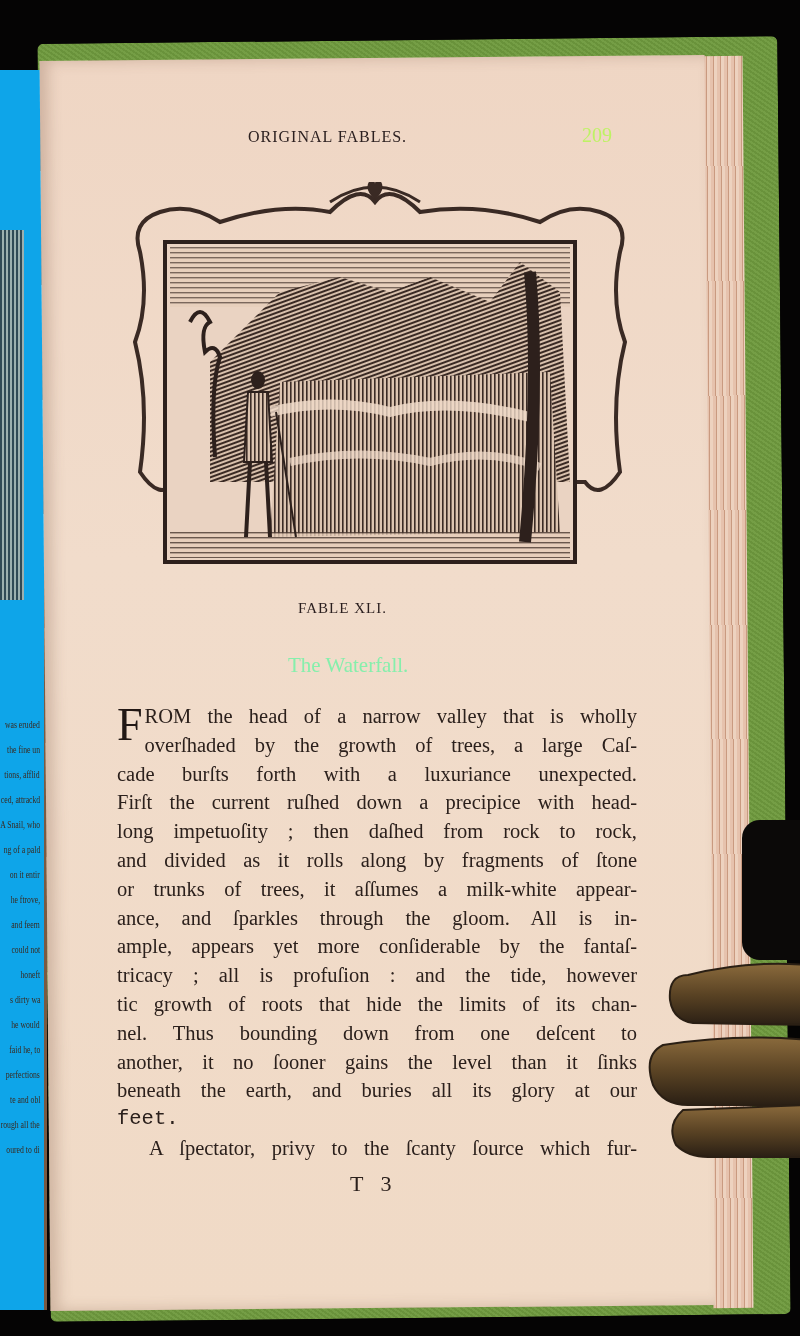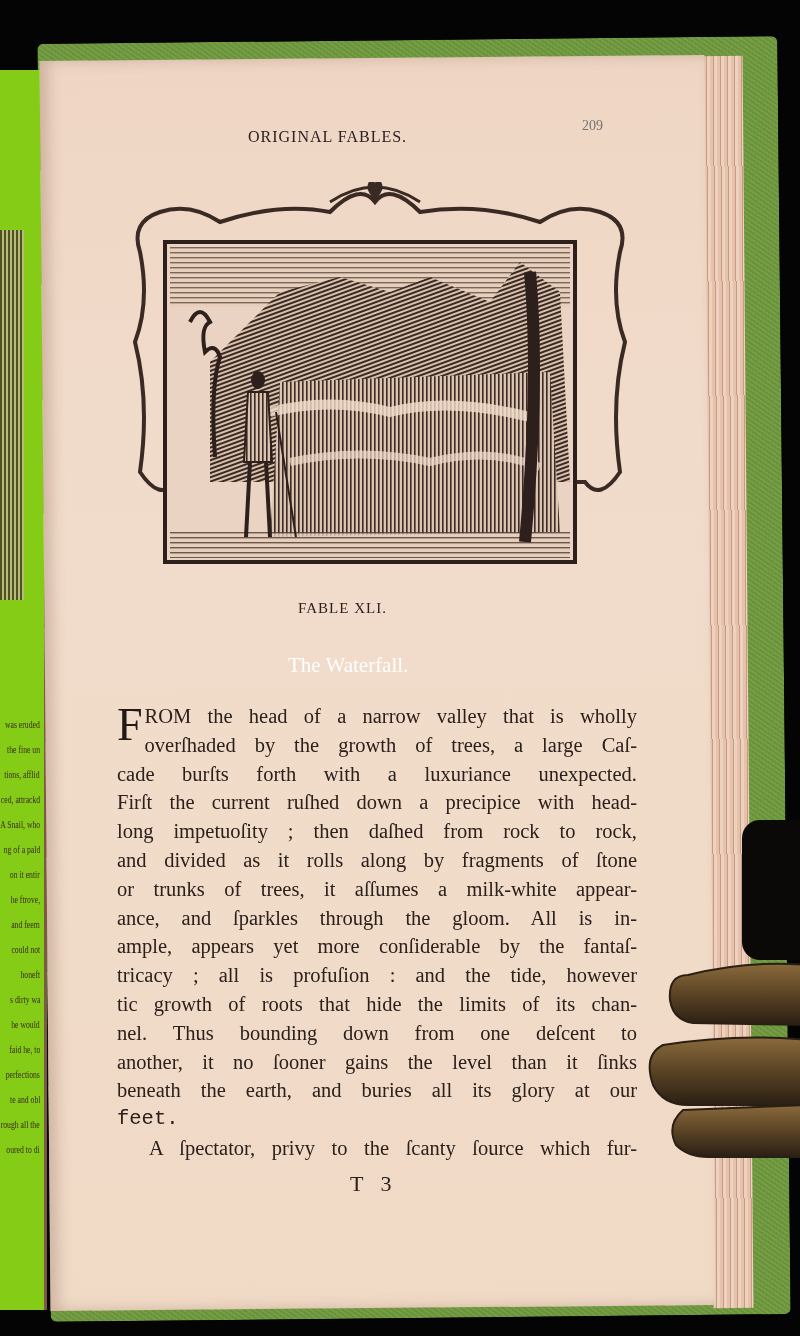--- a/index.html
+++ b/index.html
@@ -9,21 +9,21 @@
   }
   .cover {
     position: absolute; left: 44px; top: 40px; width: 740px; height: 1278px;
     background: #6f9a3e;
     background-image: repeating-linear-gradient(35deg, rgba(255,255,255,0.04) 0 2px, rgba(0,0,0,0.05) 2px 4px);
     border-radius: 6px;
     transform: rotate(-0.6deg);
   }
   .left-page {
     position: absolute; left: 0; top: 70px; width: 44px; height: 1240px;
-    background: #84cc16; border-right: 3px solid #7a5a42; overflow: hidden;
+    background: #0ea5e9; border-right: 3px solid #7a5a42; overflow: hidden;
   }
   .left-page .frag {
     position: absolute; right: 4px; font-size: 11px; color: #3a2a20; white-space: nowrap;
     transform: scaleX(0.7); transform-origin: right center;
   }
   .left-illus {
     position: absolute; left: 0; top: 160px; width: 24px; height: 370px;
     background: repeating-linear-gradient(90deg, #3b2c25 0 2px, #cbb49c 2px 4px);
     opacity: 0.75;
   }
@@ -35,30 +35,30 @@
   }
   .fore-edge {
     position: absolute; left: 708px; top: 56px; width: 40px; height: 1252px;
     background: repeating-linear-gradient(90deg, #e6c2ad 0 3px, #c99a80 3px 4px, #edd2bf 4px 7px);
     transform: rotate(-0.5deg);
   }
   .running-head {
     position: absolute; left: 248px; top: 128px; font-size: 16px; letter-spacing: 1px; color: #2c2020;
   }
   .page-num {
-    position: absolute; left: 582px; top: 118px; font-size: 14px; color: #737373;
+    position: absolute; left: 582px; top: 124px; font-size: 20px; color: #bef264;
   }
   .woodcut {
     position: absolute; left: 130px; top: 182px; width: 500px; height: 395px;
   }
   .fable-num {
     position: absolute; left: 298px; top: 600px; font-size: 15px; letter-spacing: 1px; color: #2a1e1e;
   }
   .fable-title {
-    position: absolute; left: 288px; top: 653px; font-size: 21px; color: #ffffff;
+    position: absolute; left: 288px; top: 653px; font-size: 21px; color: #86efac;
   }
   .body-text {
     position: absolute; left: 117px; top: 702px; width: 520px;
     font-size: 20.5px; line-height: 28.8px; color: #2b201c; text-align: justify;
   }
   .line { display: block; white-space: nowrap; text-align-last: justify; }
   .line.last { text-align-last: left; font-family: Liberation Mono, monospace; }
   .line.indent { padding-left: 32px; }
   .dropcap {
     float: left; font-size: 46px; line-height: 42px; margin-right: 2px; margin-top: 2px; color: #221815;

